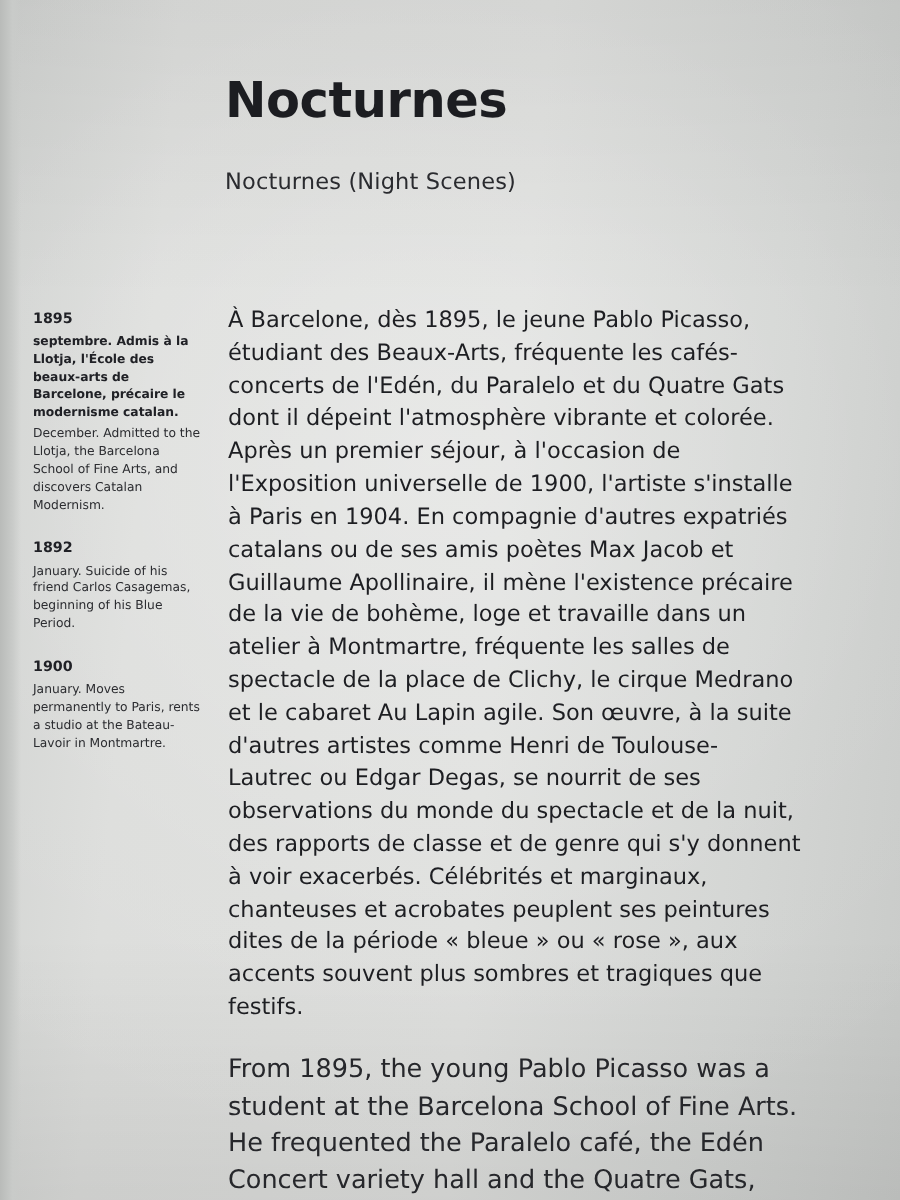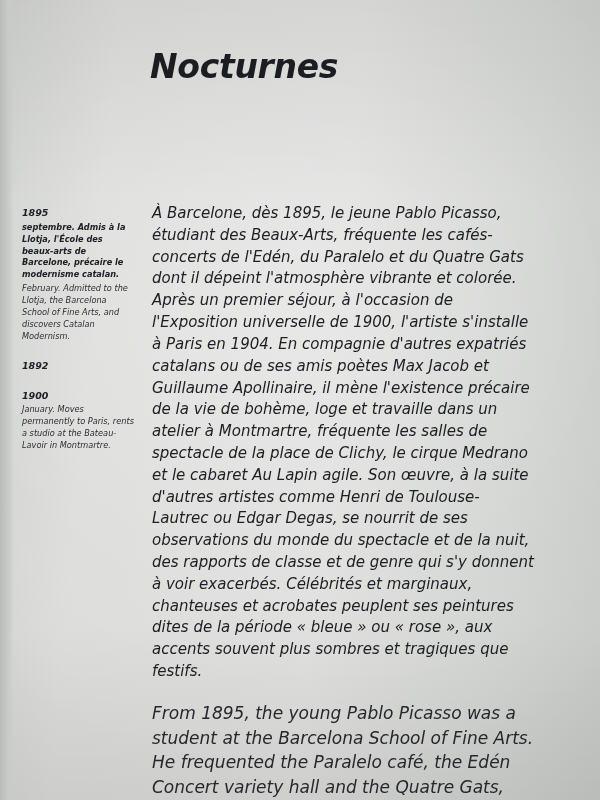--- a/index.html
+++ b/index.html
@@ -32,21 +32,20 @@
   .left-edge {
     position: absolute;
     left: 0; top: 0; bottom: 0;
     width: 14px;
     background: linear-gradient(90deg, #b9bbb9 0%, #c9cbc9 60%, rgba(216,217,214,0) 100%);
   }
   .panel {
     position: absolute;
     inset: 0;
     padding: 16px;
-    font-style: italic;
   }
   .title {
     position: absolute;
     left: 150px;
     top: 47px;
     font-size: 33px;
     font-weight: bold;
     letter-spacing: -0.3px;
     color: #1c1d21;
     font-family: "DejaVu Sans", sans-serif;
@@ -110,31 +109,33 @@
 </style>
 </head>
 <body>
 
 <div class="wall"></div>
 <div class="left-edge"></div>
 
 <div class="panel">
 
   <div class="title">Nocturnes</div>
+  <div class="subtitle">Nocturnes (Night Scenes)</div>
 
   <div class="chronology">
 
     <div class="chrono-entry">
       <div class="chrono-year">1895</div>
       <div class="chrono-fr">septembre. Admis à la Llotja, l'École des beaux-arts de Barcelone, précaire le modernisme catalan.</div>
-      <div class="chrono-en">February. Admitted to the Llotja, the Barcelona School of Fine Arts, and discovers Catalan Modernism.</div>
+      <div class="chrono-en">December. Admitted to the Llotja, the Barcelona School of Fine Arts, and discovers Catalan Modernism.</div>
     </div>
 
     <div class="chrono-entry">
       <div class="chrono-year">1892</div>
+      <div class="chrono-en">January. Suicide of his friend Carlos Casagemas, beginning of his Blue Period.</div>
     </div>
 
     <div class="chrono-entry">
       <div class="chrono-year">1900</div>
       <div class="chrono-en">January. Moves permanently to Paris, rents a studio at the Bateau-Lavoir in Montmartre.</div>
     </div>
 
   </div>
 
   <div class="body-col">

